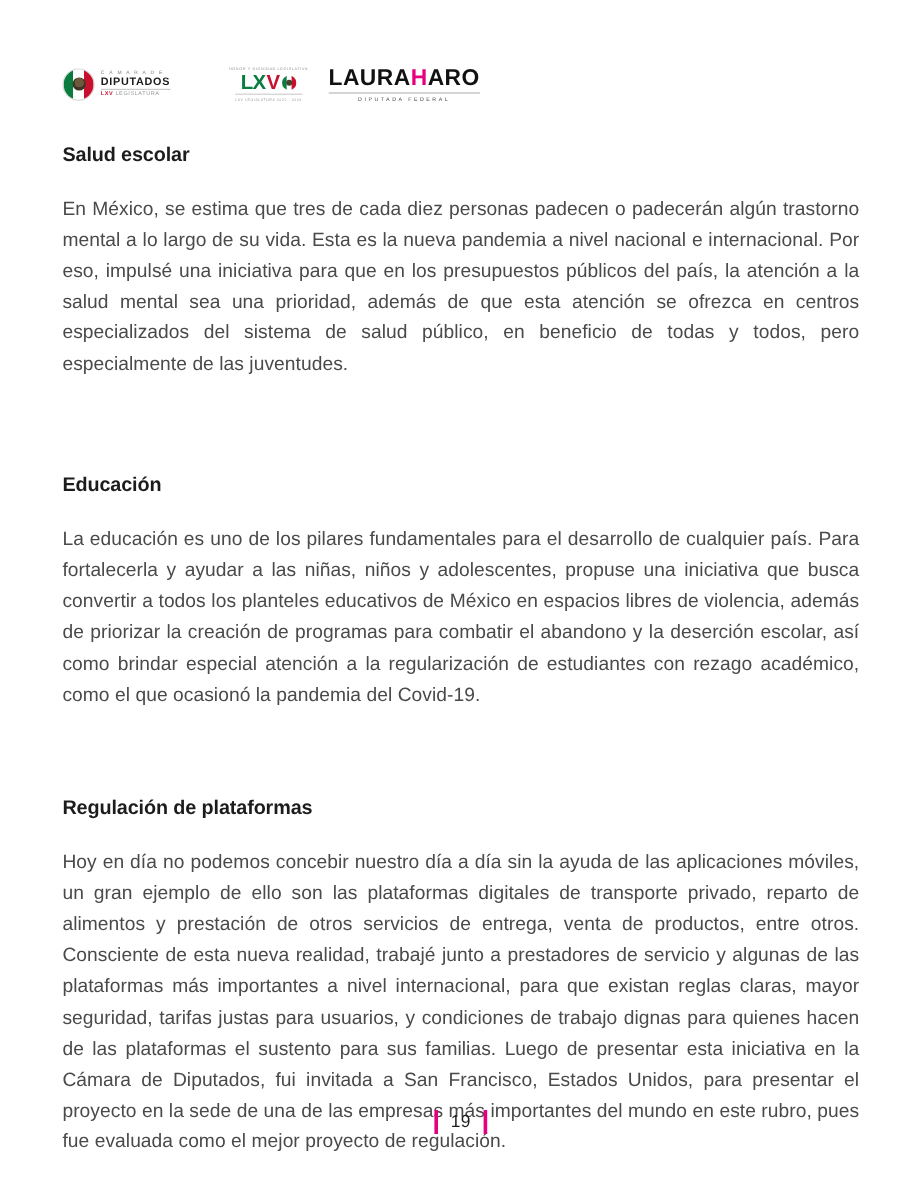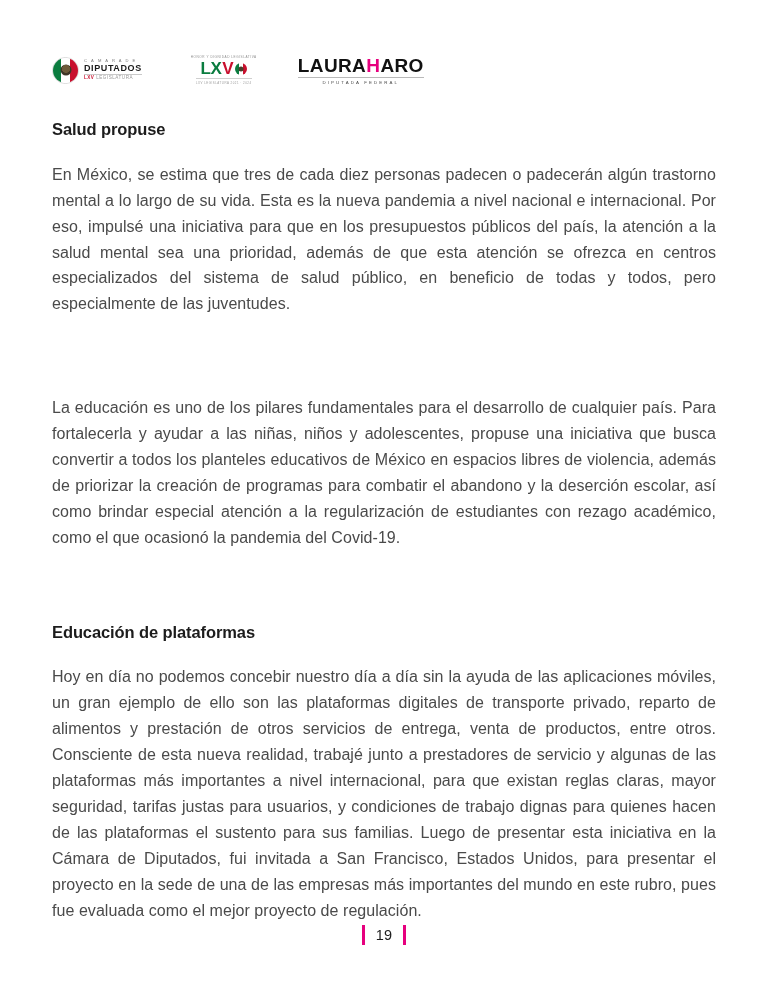--- a/index.html
+++ b/index.html
@@ -146,21 +146,21 @@
     font-size: 2.9px;
     letter-spacing: 0.5px;
     color: #9b9b9b;
     border-top: 0.6px solid #cfcfcf;
     padding-top: 1.2px;
     white-space: nowrap;
   }
 
   
   .logo-laura {
-    margin-left: 42px;
+    margin-left: 18px;
     display: flex;
     flex-direction: column;
     align-items: center;
     gap: 2px;
   }
   .laura-main {
     font-size: 19px;
     font-weight: 800;
     letter-spacing: 0.4px;
     line-height: 1;
@@ -276,34 +276,35 @@
     <div class="logo-laura">
       <span class="laura-main"><span>LAURA</span><span class="h-accent">H</span><span>ARO</span></span>
       <span class="laura-sub">DIPUTADA FEDERAL</span>
     </div>
 
   </div>
 
   <div class="content">
 
     <div class="section">
-      <h2 class="section-title">Salud propuse</h2>
+      <h2 class="section-title">Salud escolar</h2>
       <p class="section-body last-left">En México, se estima que tres de cada diez personas padecen o padecerán algún trastorno mental a lo largo de su vida. Esta es la nueva pandemia a nivel nacional e internacional. Por eso, impulsé una iniciativa para que en los presupuestos públicos del país, la atención a la salud mental sea una prioridad, además de que esta atención se ofrezca en centros especializados del sistema de salud público, en beneficio de todas y todos, pero especialmente de las juventudes.</p>
     </div>
 
     <div class="gap-1"></div>
 
     <div class="section">
+      <h2 class="section-title">Educación</h2>
       <p class="section-body last-left">La educación es uno de los pilares fundamentales para el desarrollo de cualquier país. Para fortalecerla y ayudar a las niñas, niños y adolescentes, propuse una iniciativa que busca convertir a todos los planteles educativos de México en espacios libres de violencia, además de priorizar la creación de programas para combatir el abandono y la deserción escolar, así como brindar especial atención a la regularización de estudiantes con rezago académico, como el que ocasionó la pandemia del Covid-19.</p>
     </div>
 
     <div class="gap-2"></div>
 
     <div class="section">
-      <h2 class="section-title">Educación de plataformas</h2>
+      <h2 class="section-title">Regulación de plataformas</h2>
       <p class="section-body last-left">Hoy en día no podemos concebir nuestro día a día sin la ayuda de las aplicaciones móviles, un gran ejemplo de ello son las plataformas digitales de transporte privado, reparto de alimentos y prestación de otros servicios de entrega, venta de productos, entre otros. Consciente de esta nueva realidad, trabajé junto a prestadores de servicio y algunas de las plataformas más importantes a nivel internacional, para que existan reglas claras, mayor seguridad, tarifas justas para usuarios, y condiciones de trabajo dignas para quienes hacen de las plataformas el sustento para sus familias. Luego de presentar esta iniciativa en la Cámara de Diputados, fui invitada a San Francisco, Estados Unidos, para presentar el proyecto en la sede de una de las empresas más importantes del mundo en este rubro, pues fue evaluada como el mejor proyecto de regulación.</p>
     </div>
 
   </div>
 
   <div class="footer">
     <span class="page-bar"></span>
     <span class="page-num">19</span>
     <span class="page-bar"></span>
   </div>

